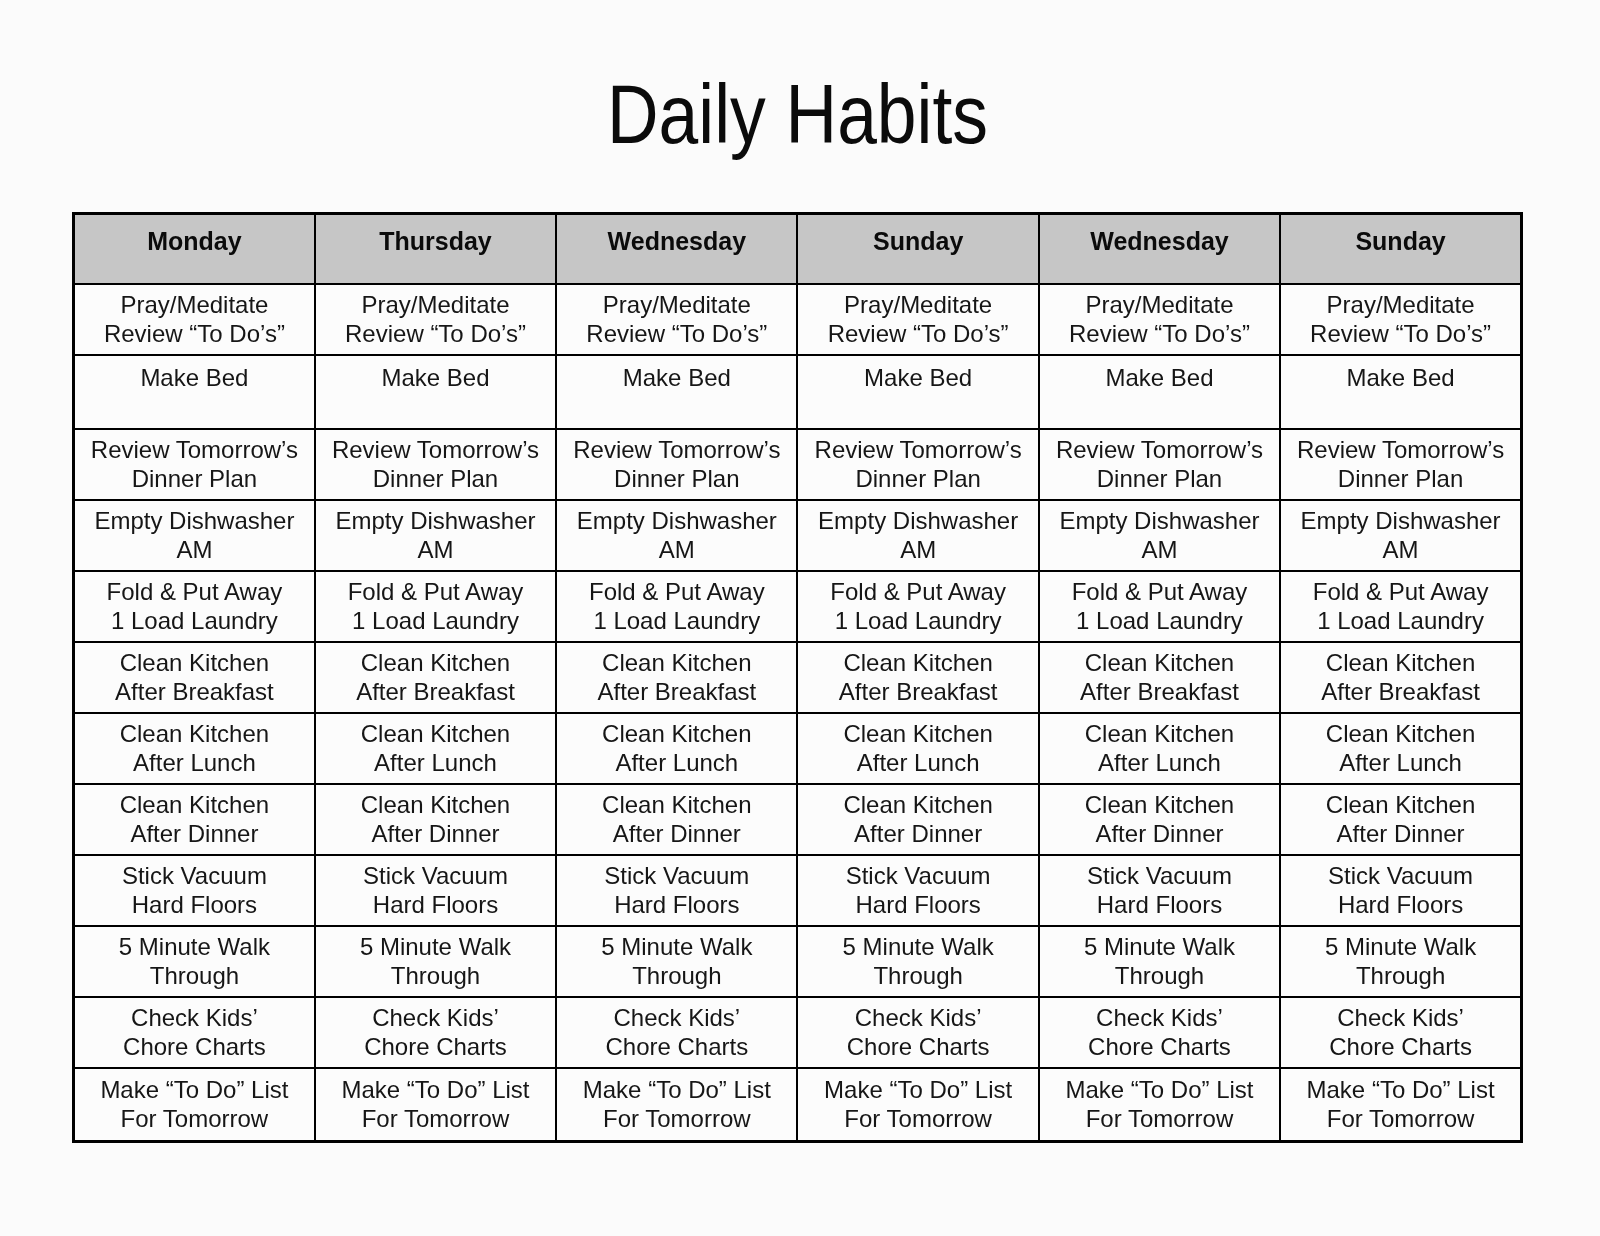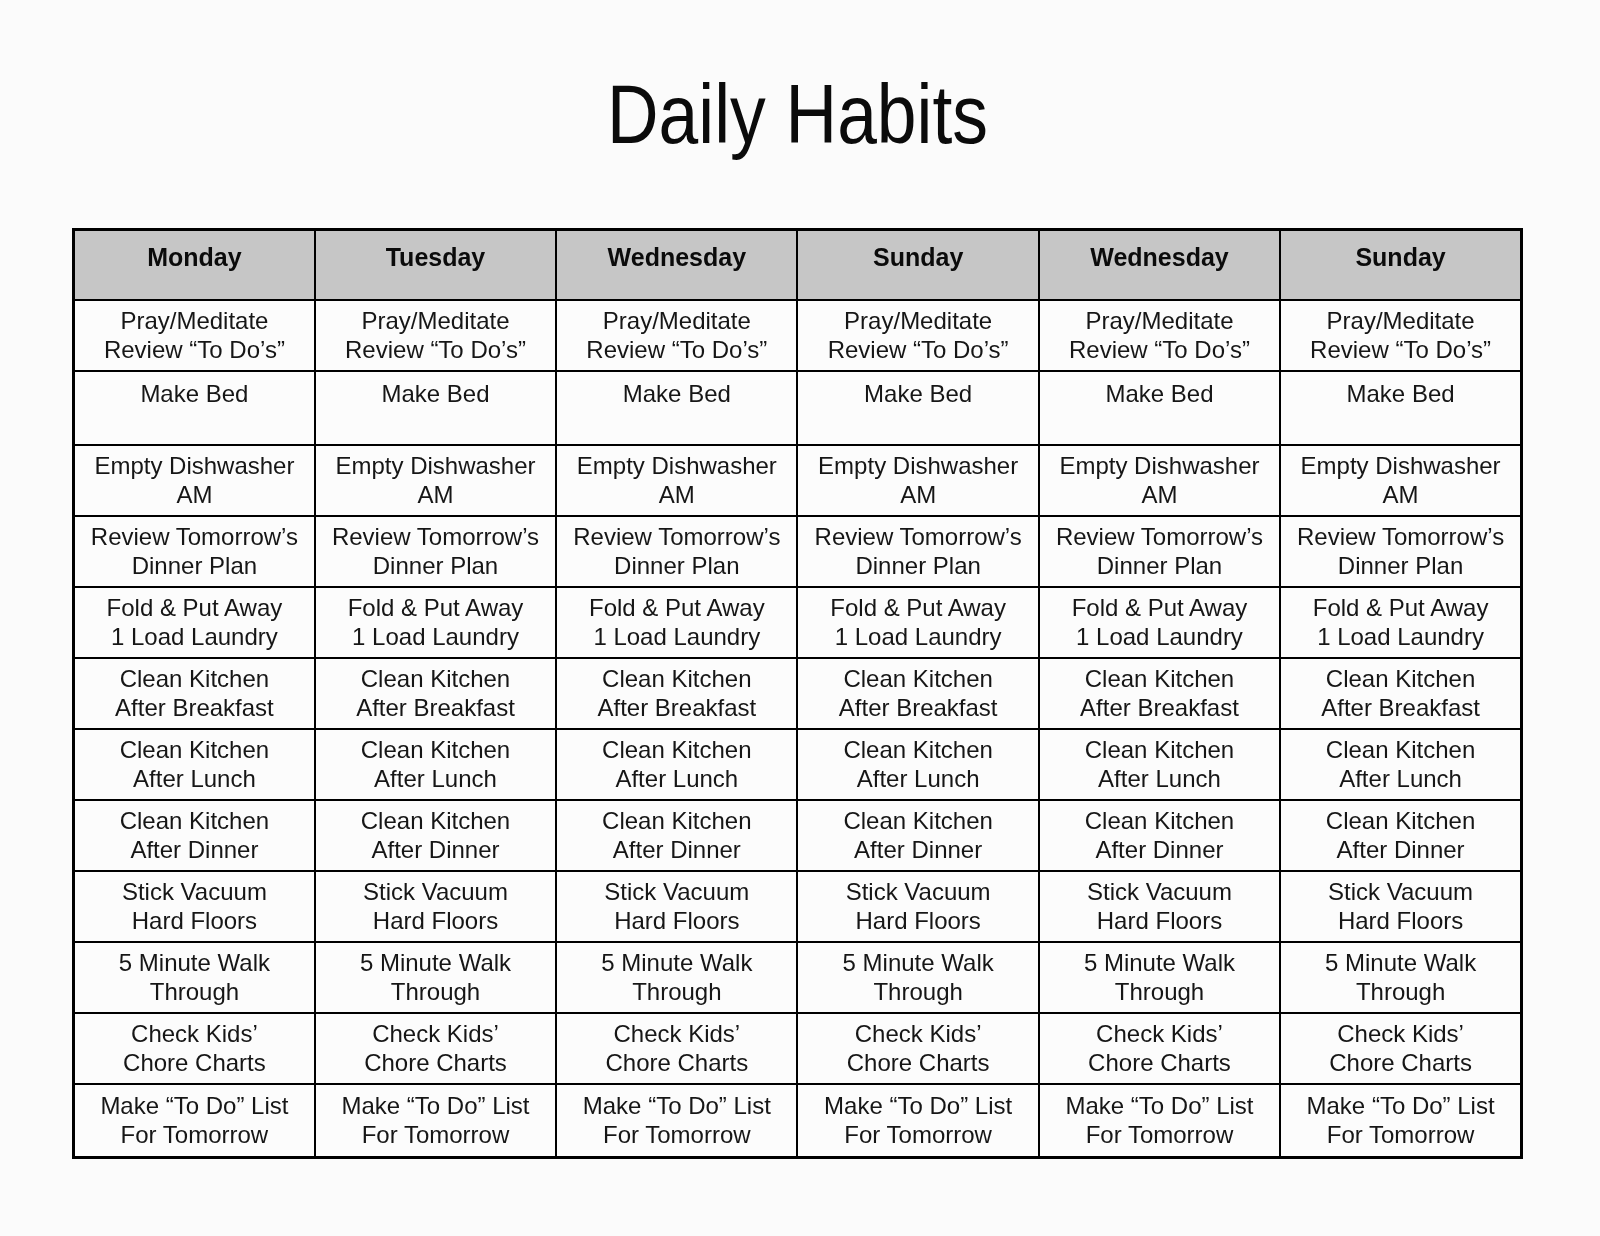--- a/index.html
+++ b/index.html
@@ -30,21 +30,21 @@
     font-weight: 400;
     line-height: 1;
     color: #0b0b0b;
     transform: scaleX(0.85);
     transform-origin: 50% 50%;
     white-space: nowrap;
   }
   table.habits {
     position: absolute;
     left: 72px;
-    top: 228px;
+    top: 212px;
     width: 1451px;
     border-collapse: collapse;
     table-layout: fixed;
     border: 3px solid var(--border, #000);
   }
   th, td {
     border: 2px solid var(--border, #000);
     text-align: center;
     vertical-align: middle;
     padding: 0;
@@ -74,21 +74,21 @@
 </style>
 </head>
 <body style="--page-bg: #fbfbfb; --cell-bg: #fcfcfc; --header-bg: #c6c6c6; --border: #000000; --text: #111111;">
 
 <div class="page">
   <h1 class="page-title">Daily Habits</h1>
   <table class="habits">
     <thead>
       <tr id="head-row">
           <th>Monday</th>
-          <th>Tuesday</th>
+          <th>Thursday</th>
           <th>Wednesday</th>
           <th>Sunday</th>
           <th>Wednesday</th>
           <th>Sunday</th>
         </tr>
     </thead>
     <tbody id="body-rows">
         <tr>
           <td>
             <div class="cell-line">Pray/Meditate</div>
@@ -136,68 +136,68 @@
             <div class="cell-line">Make Bed</div>
             <div class="cell-line"></div>
           </td>
           <td>
             <div class="cell-line">Make Bed</div>
             <div class="cell-line"></div>
           </td>
         </tr>
         <tr>
           <td>
-            <div class="cell-line">Empty Dishwasher</div>
-            <div class="cell-line">AM</div>
-          </td>
-          <td>
-            <div class="cell-line">Empty Dishwasher</div>
-            <div class="cell-line">AM</div>
-          </td>
-          <td>
-            <div class="cell-line">Empty Dishwasher</div>
-            <div class="cell-line">AM</div>
-          </td>
-          <td>
-            <div class="cell-line">Empty Dishwasher</div>
-            <div class="cell-line">AM</div>
-          </td>
-          <td>
-            <div class="cell-line">Empty Dishwasher</div>
-            <div class="cell-line">AM</div>
-          </td>
-          <td>
-            <div class="cell-line">Empty Dishwasher</div>
-            <div class="cell-line">AM</div>
-          </td>
-        </tr>
-        <tr>
-          <td>
-            <div class="cell-line">Review Tomorrow’s</div>
-            <div class="cell-line">Dinner Plan</div>
-          </td>
-          <td>
-            <div class="cell-line">Review Tomorrow’s</div>
-            <div class="cell-line">Dinner Plan</div>
-          </td>
-          <td>
-            <div class="cell-line">Review Tomorrow’s</div>
-            <div class="cell-line">Dinner Plan</div>
-          </td>
-          <td>
-            <div class="cell-line">Review Tomorrow’s</div>
-            <div class="cell-line">Dinner Plan</div>
-          </td>
-          <td>
-            <div class="cell-line">Review Tomorrow’s</div>
-            <div class="cell-line">Dinner Plan</div>
-          </td>
-          <td>
-            <div class="cell-line">Review Tomorrow’s</div>
-            <div class="cell-line">Dinner Plan</div>
+            <div class="cell-line">Review Tomorrow’s</div>
+            <div class="cell-line">Dinner Plan</div>
+          </td>
+          <td>
+            <div class="cell-line">Review Tomorrow’s</div>
+            <div class="cell-line">Dinner Plan</div>
+          </td>
+          <td>
+            <div class="cell-line">Review Tomorrow’s</div>
+            <div class="cell-line">Dinner Plan</div>
+          </td>
+          <td>
+            <div class="cell-line">Review Tomorrow’s</div>
+            <div class="cell-line">Dinner Plan</div>
+          </td>
+          <td>
+            <div class="cell-line">Review Tomorrow’s</div>
+            <div class="cell-line">Dinner Plan</div>
+          </td>
+          <td>
+            <div class="cell-line">Review Tomorrow’s</div>
+            <div class="cell-line">Dinner Plan</div>
+          </td>
+        </tr>
+        <tr>
+          <td>
+            <div class="cell-line">Empty Dishwasher</div>
+            <div class="cell-line">AM</div>
+          </td>
+          <td>
+            <div class="cell-line">Empty Dishwasher</div>
+            <div class="cell-line">AM</div>
+          </td>
+          <td>
+            <div class="cell-line">Empty Dishwasher</div>
+            <div class="cell-line">AM</div>
+          </td>
+          <td>
+            <div class="cell-line">Empty Dishwasher</div>
+            <div class="cell-line">AM</div>
+          </td>
+          <td>
+            <div class="cell-line">Empty Dishwasher</div>
+            <div class="cell-line">AM</div>
+          </td>
+          <td>
+            <div class="cell-line">Empty Dishwasher</div>
+            <div class="cell-line">AM</div>
           </td>
         </tr>
         <tr>
           <td>
             <div class="cell-line">Fold &amp; Put Away</div>
             <div class="cell-line">1 Load Laundry</div>
           </td>
           <td>
             <div class="cell-line">Fold &amp; Put Away</div>
             <div class="cell-line">1 Load Laundry</div>

